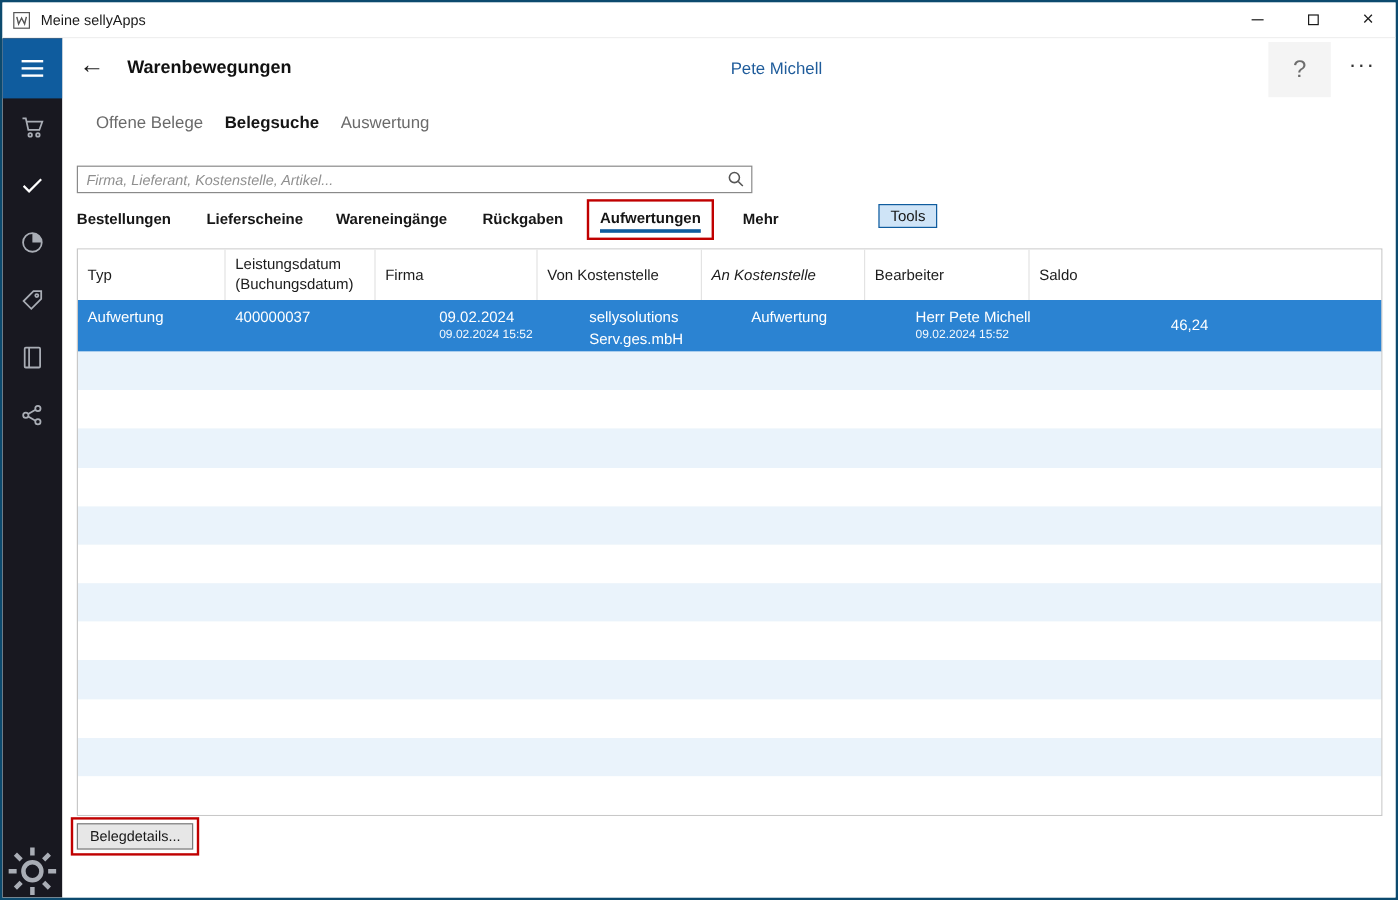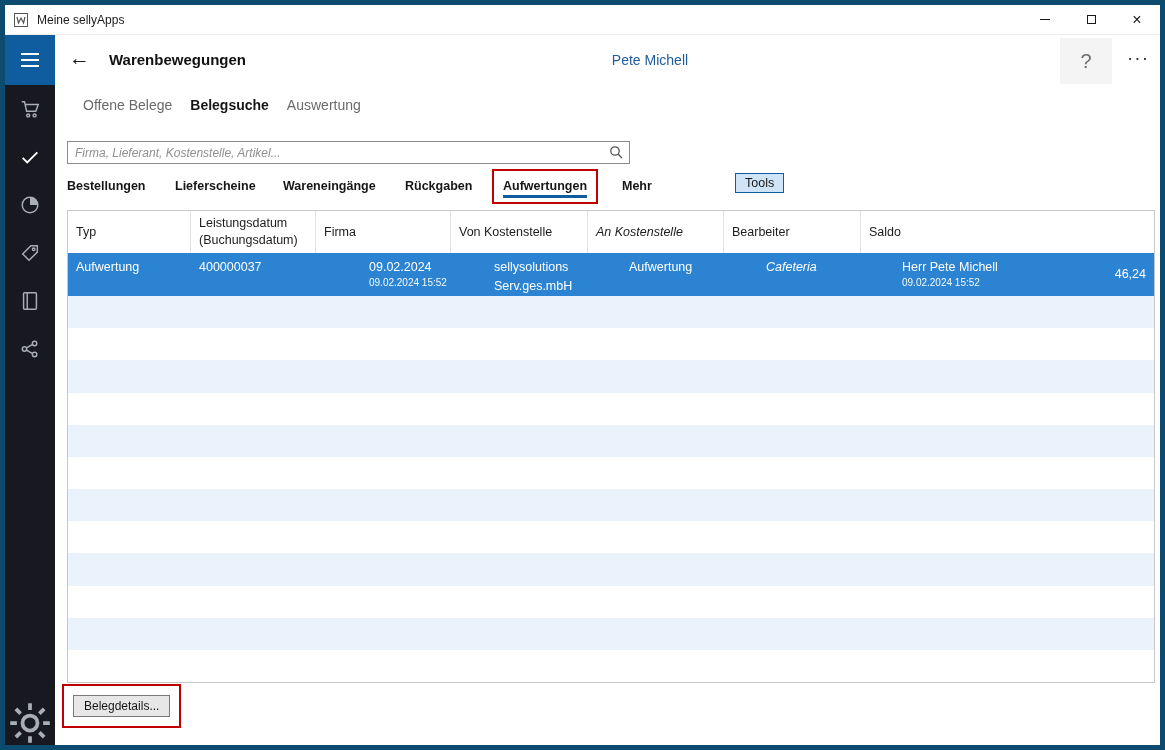--- a/index.html
+++ b/index.html
@@ -1,17 +1,17 @@
 <!DOCTYPE html>
 <html style="--accent: #0f5c9e; --selection: #2b83d2; --stripe: #eaf3fb; --annotation: #c00000; --sidebar-bg: #181820; --user-color: #1f5c9b; --tools-bg: #cfe4f7;"><head>
 <meta charset="utf-8">
 <style>
   html,body{margin:0;padding:0;background:#d7d7d7;font-family:"Liberation Sans","DejaVu Sans",sans-serif;}
   *{box-sizing:border-box;}
-  .window{position:relative;width:1165px;height:750px;background:#ffffff;border:5px solid #0c4a6e;overflow:hidden;}
+  .window{position:relative;width:1165px;height:750px;background:#ffffff;border:2px solid #0c4a6e;overflow:hidden;}
 
   
   .titlebar{position:absolute;top:0;left:0;right:0;height:30px;background:#ffffff;border-bottom:1px solid #ececec;display:flex;align-items:center;}
   .app-icon{width:16px;height:16px;margin-left:8px;display:inline-flex;}
   .titlebar-title{font-size:12px;color:#1a1a1a;margin-left:8px;}
   .win-controls{margin-left:auto;display:flex;height:100%;}
   .win-btn{width:46px;height:100%;display:flex;align-items:center;justify-content:center;color:#1a1a1a;font-size:15px;cursor:default;}
   .glyph-min{display:block;width:10px;height:1px;background:#1a1a1a;}
   .glyph-max{display:block;width:9px;height:9px;border:1px solid #1a1a1a;}
   .glyph-close{font-size:16px;line-height:1;}
@@ -59,21 +59,21 @@
   .c4{width:137px;}.c5{width:136px;font-style:italic;}.c6{width:137px;}.c7{width:123px;}
   .row-selected{display:flex;height:43px;background:var(--selection,#2b83d2);color:#ffffff;cursor:pointer;}
   .td{padding:5px 0 0 8px;display:flex;flex-direction:column;}
   .td .main{font-size:12.5px;line-height:1.55;white-space:pre-line;}
   .td .sub{font-size:10px;margin-top:0;opacity:.95;}
   .td.saldo{padding:0 8px 0 0;flex-direction:row;align-items:center;justify-content:flex-end;}
   .tbody-empty{display:flex;flex-direction:column;height:386px;}
   .empty-row{flex:1;background:#ffffff;}
   .empty-row:nth-child(odd){background:var(--stripe,#eaf3fb);}
 
-  .footer-annotation{position:absolute;top:649px;left:7px;padding:9px;}
+  .footer-annotation{position:absolute;top:649px;left:7px;padding:3px;}
   .details-btn{padding:3px 10px;font-size:12px;font-family:inherit;color:#161616;background:#e7e7e7;border:1px solid #7a7a7a;cursor:pointer;}
 </style>
 </head>
 <body>
 
 <div class="window">
 
   <div class="titlebar">
     <span class="app-icon">
       <svg viewBox="0 0 16 16">
@@ -221,23 +221,20 @@
           <span class="main">09.02.2024</span>
           <span class="sub">09.02.2024 15:52</span>
         </div>
         <div class="td c3">
             <span class="main">sellysolutions
 Serv.ges.mbH</span>
           </div>
         <div class="td c4">
             <span class="main">Aufwertung</span>
           </div>
-        <div class="td c5">
-            <span class="main">Cafeteria</span>
-          </div>
         <div class="td c6">
           <span class="main">Herr Pete Michell</span>
           <span class="sub">09.02.2024 15:52</span>
         </div>
         <div class="td c7 saldo">
             <span class="main">46,24</span>
           </div>
       </div>
 
       <div class="tbody-empty">

